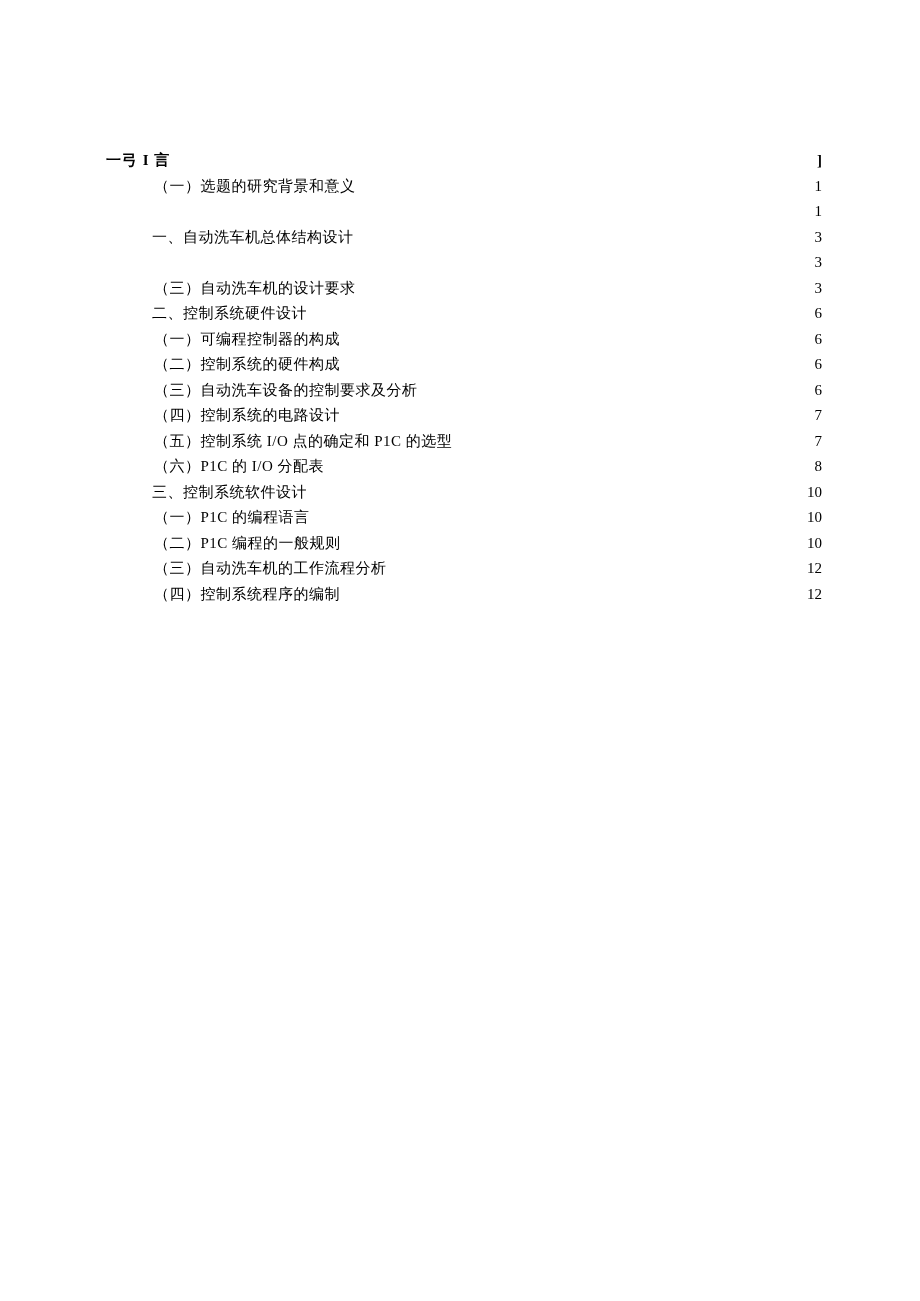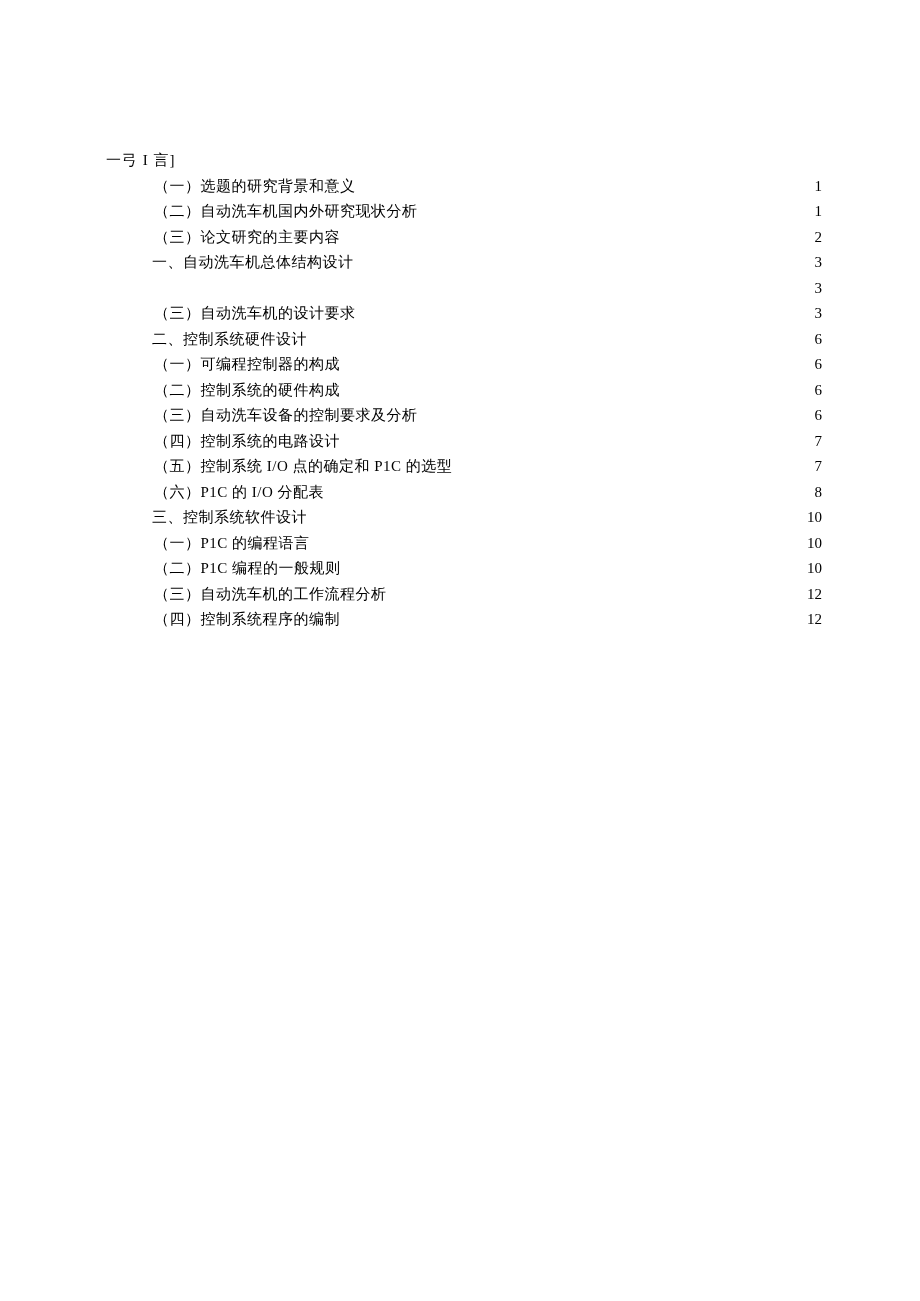--- a/index.html
+++ b/index.html
@@ -47,22 +47,23 @@
       left: 0;
       top: 0;
       white-space: nowrap;
       letter-spacing: -1px;
     }
     .toc-page {
       flex: 0 0 auto;
     }
     .first-line {
       display: flex;
-      justify-content: flex-start;
+      justify-content: space-between;
       align-items: baseline;
+      font-weight: bold;
     }
     .first-left {
       letter-spacing: 1px;
     }
     .first-right {
       letter-spacing: 0;
     }
   </style>
 </head>
 <body>
@@ -74,30 +75,24 @@
     <span class="first-right">]</span>
   </div>
 
   <div class="toc-entry level2">
     <span class="toc-text">（一）选题的研究背景和意义</span>
     <span class="toc-dots"></span>
     <span class="toc-page">1</span>
   </div>
 
   <div class="toc-entry level2">
-    <span class="toc-text">（二）自动洗车机国内外研究现状分析</span>
     <span class="toc-dots"></span>
     <span class="toc-page">1</span>
   </div>
 
-  <div class="toc-entry level2">
-    <span class="toc-text">（三）论文研究的主要内容</span>
-    <span class="toc-dots"></span>
-    <span class="toc-page">2</span>
-  </div>
 
   <div class="toc-entry level1">
     <span class="toc-text">一、自动洗车机总体结构设计</span>
     <span class="toc-dots"></span>
     <span class="toc-page">3</span>
   </div>
 
   <div class="toc-entry level2">
     <span class="toc-dots"></span>
     <span class="toc-page">3</span>

